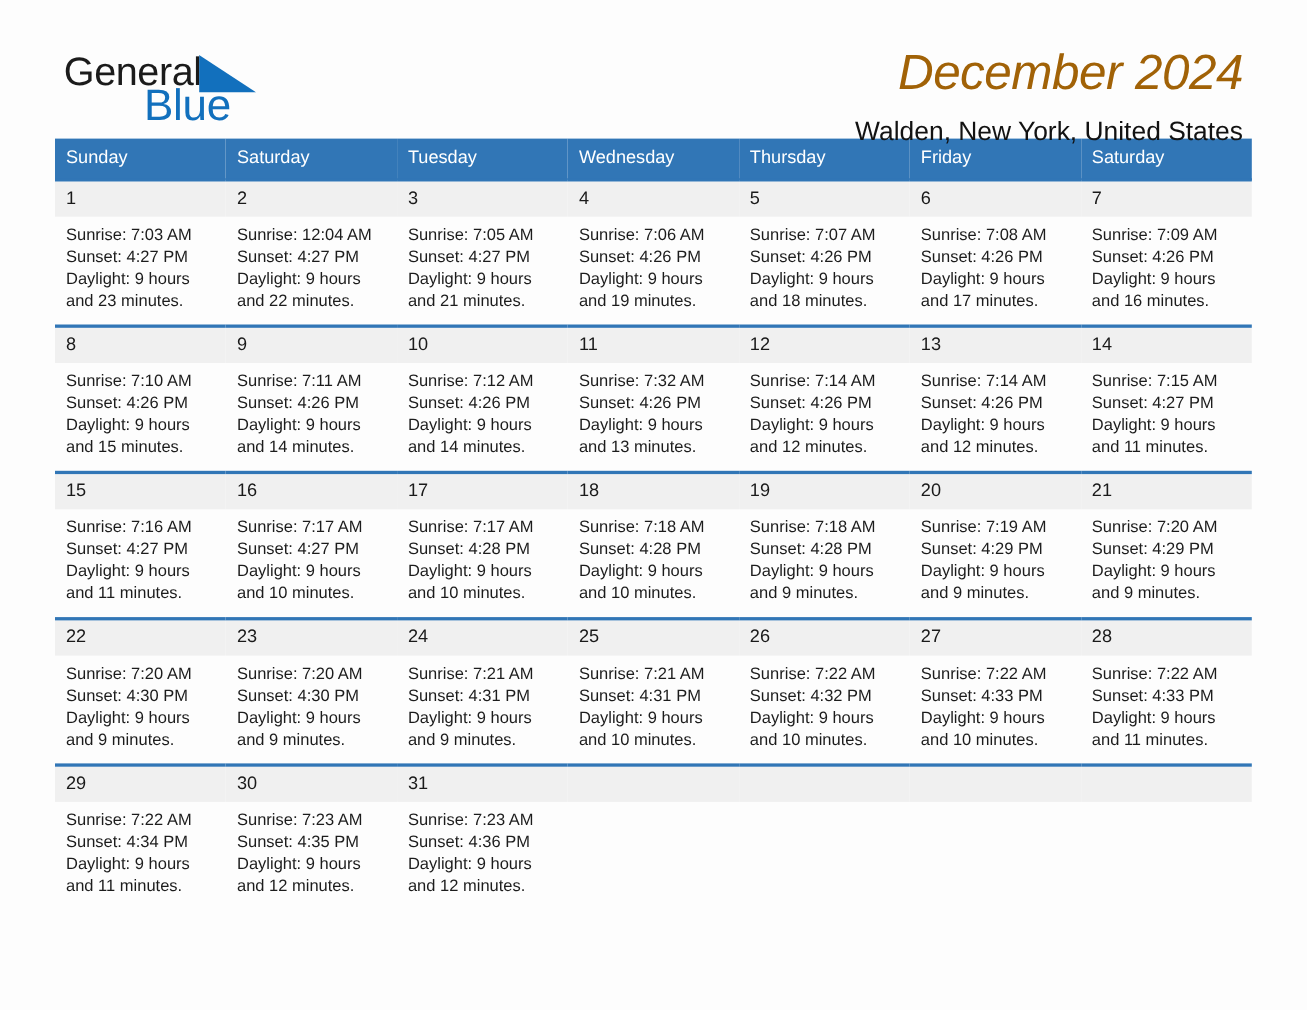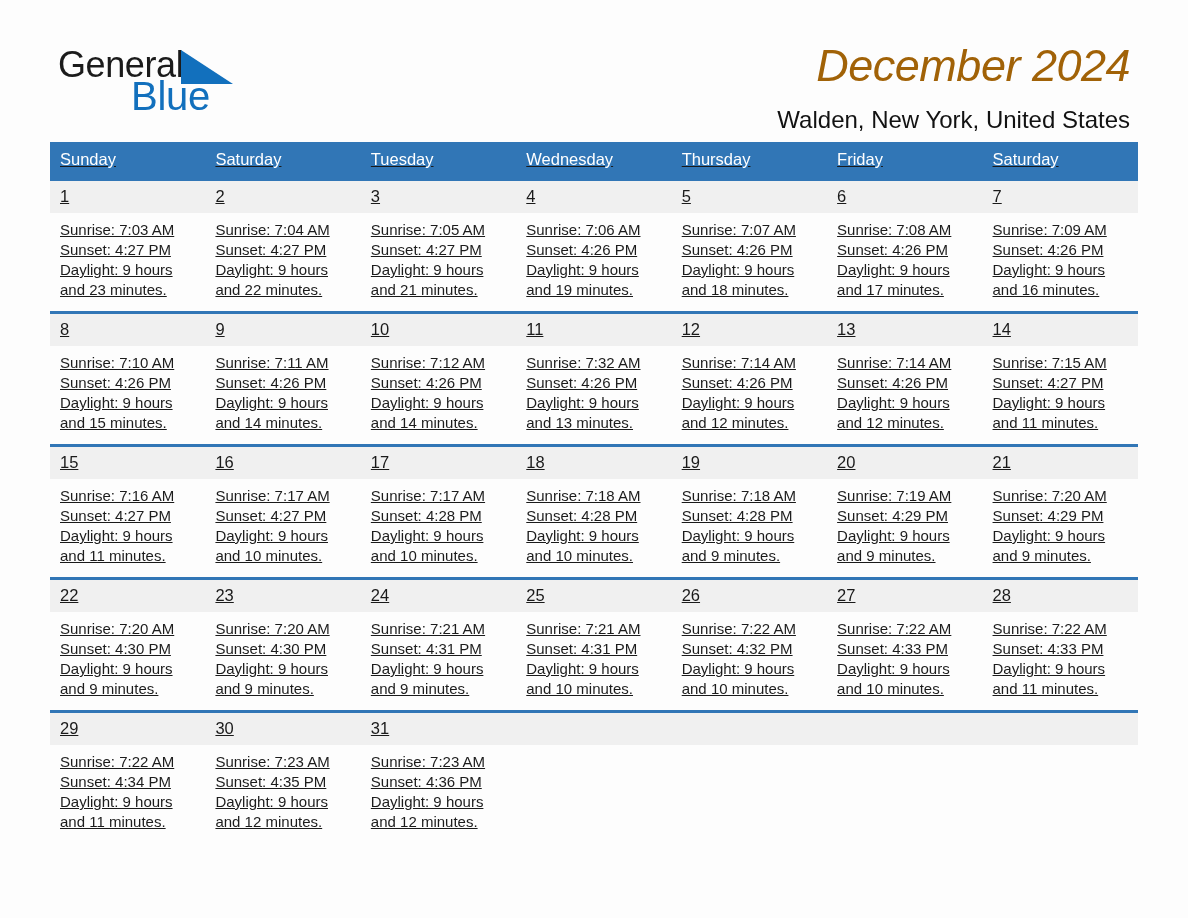--- a/index.html
+++ b/index.html
@@ -77,25 +77,24 @@
     margin-top: 14px;
     font-size: 24px;
     font-weight: 400;
     color: #121212;
     line-height: 28px;
     white-space: nowrap;
   }
 
   
   .calendar {
-    margin-top: 32px;
+    margin-top: 16px;
     width: 1088px;
     border-collapse: collapse;
     table-layout: fixed;
-    text-decoration: underline;
   }
   .calendar th {
     background: #3176b6;
     color: #ffffff;
     font-size: 16.5px;
     font-weight: 400;
     text-align: left;
     padding: 8px 0 9px 10px;
     line-height: 19px;
   }
@@ -170,21 +169,21 @@
             <div class="info">
               <div>Sunrise: 7:03 AM</div>
               <div>Sunset: 4:27 PM</div>
               <div>Daylight: 9 hours</div>
               <div>and 23 minutes.</div>
             </div>
           </td>
           <td>
             <div class="daynum">2</div>
             <div class="info">
-              <div>Sunrise: 7:04 AM</div>
+              <div>Sunrise: 12:04 AM</div>
               <div>Sunset: 4:27 PM</div>
               <div>Daylight: 9 hours</div>
               <div>and 22 minutes.</div>
             </div>
           </td>
           <td>
             <div class="daynum">3</div>
             <div class="info">
               <div>Sunrise: 7:05 AM</div>
               <div>Sunset: 4:27 PM</div>

